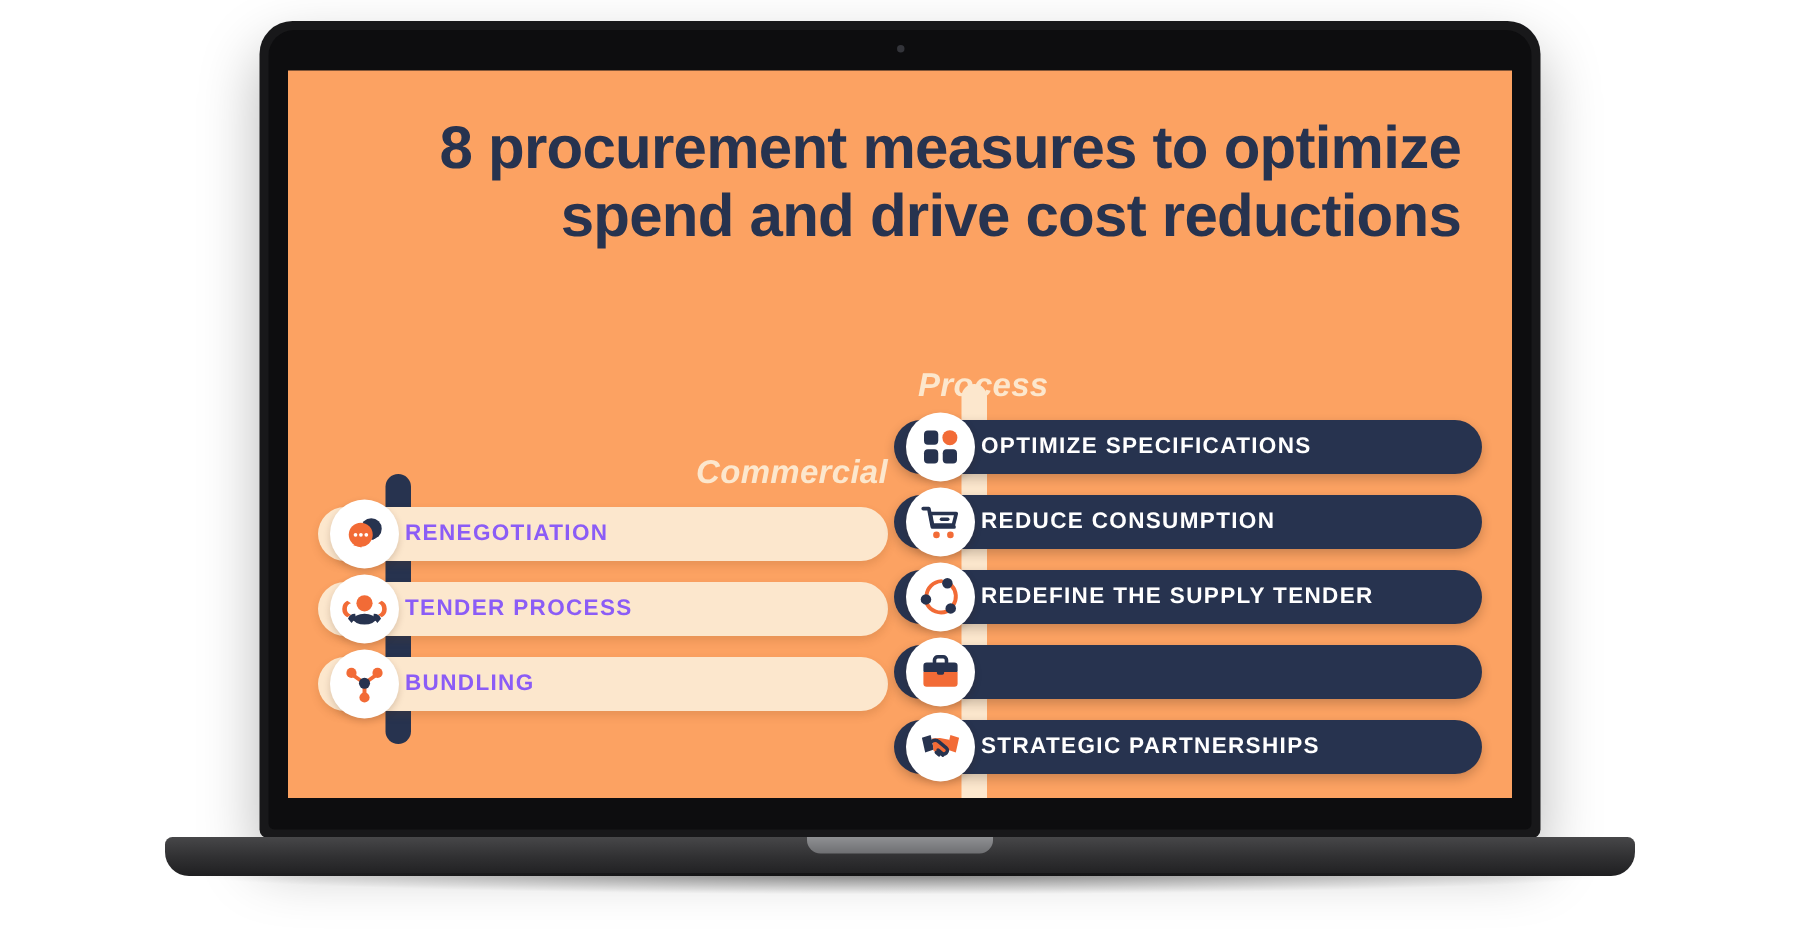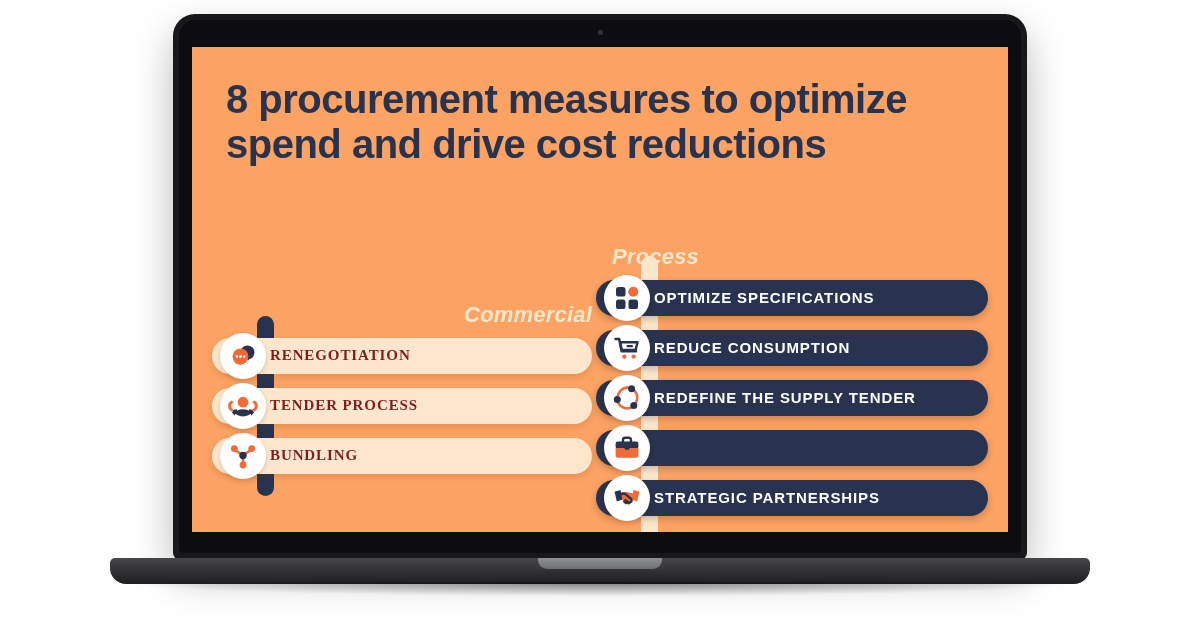--- a/index.html
+++ b/index.html
@@ -69,21 +69,21 @@
   .base-shadow {
     position: absolute;
     left: 128px; top: 582px;
     width: 944px; height: 14px;
     background: radial-gradient(ellipse at 50% 0%, rgba(0,0,0,0.45) 0%, rgba(0,0,0,0) 72%);
   }
 
   
   .title {
     margin: 30px 34px 0 34px;
-    text-align: left;
+    text-align: right;
     color: #27334F;
     font-size: 40px;
     font-weight: bold;
     line-height: 1.12;
     letter-spacing: -0.5px;
   }
 
   .columns { position: relative; width: 100%; height: 360px; }
 
   .column { position: absolute; }
@@ -126,21 +126,21 @@
   }
   .item:last-child { margin-bottom: 0; }
   .item-cream { background: #FCE7CD; box-shadow: 0 3px 6px rgba(120,60,20,0.16); }
   .item-dark  { background: #27334F; box-shadow: 0 3px 7px rgba(30,20,10,0.22); }
 
   .item-label {
     font-size: 15px;
     font-weight: bold;
     letter-spacing: 0.9px;
   }
-  .item-cream .item-label { color: #7f1d1d; font-family: Liberation Serif, serif; }
+  .item-cream .item-label { color: #8b5cf6; }
   .item-dark  .item-label { color: #FFFFFF; }
 
   .badge {
     position: absolute;
     left: 8px; top: 50%;
     margin-top: -23px;
     width: 46px; height: 46px;
     border-radius: 50%;
     background: #FFFFFF;
     display: flex;

